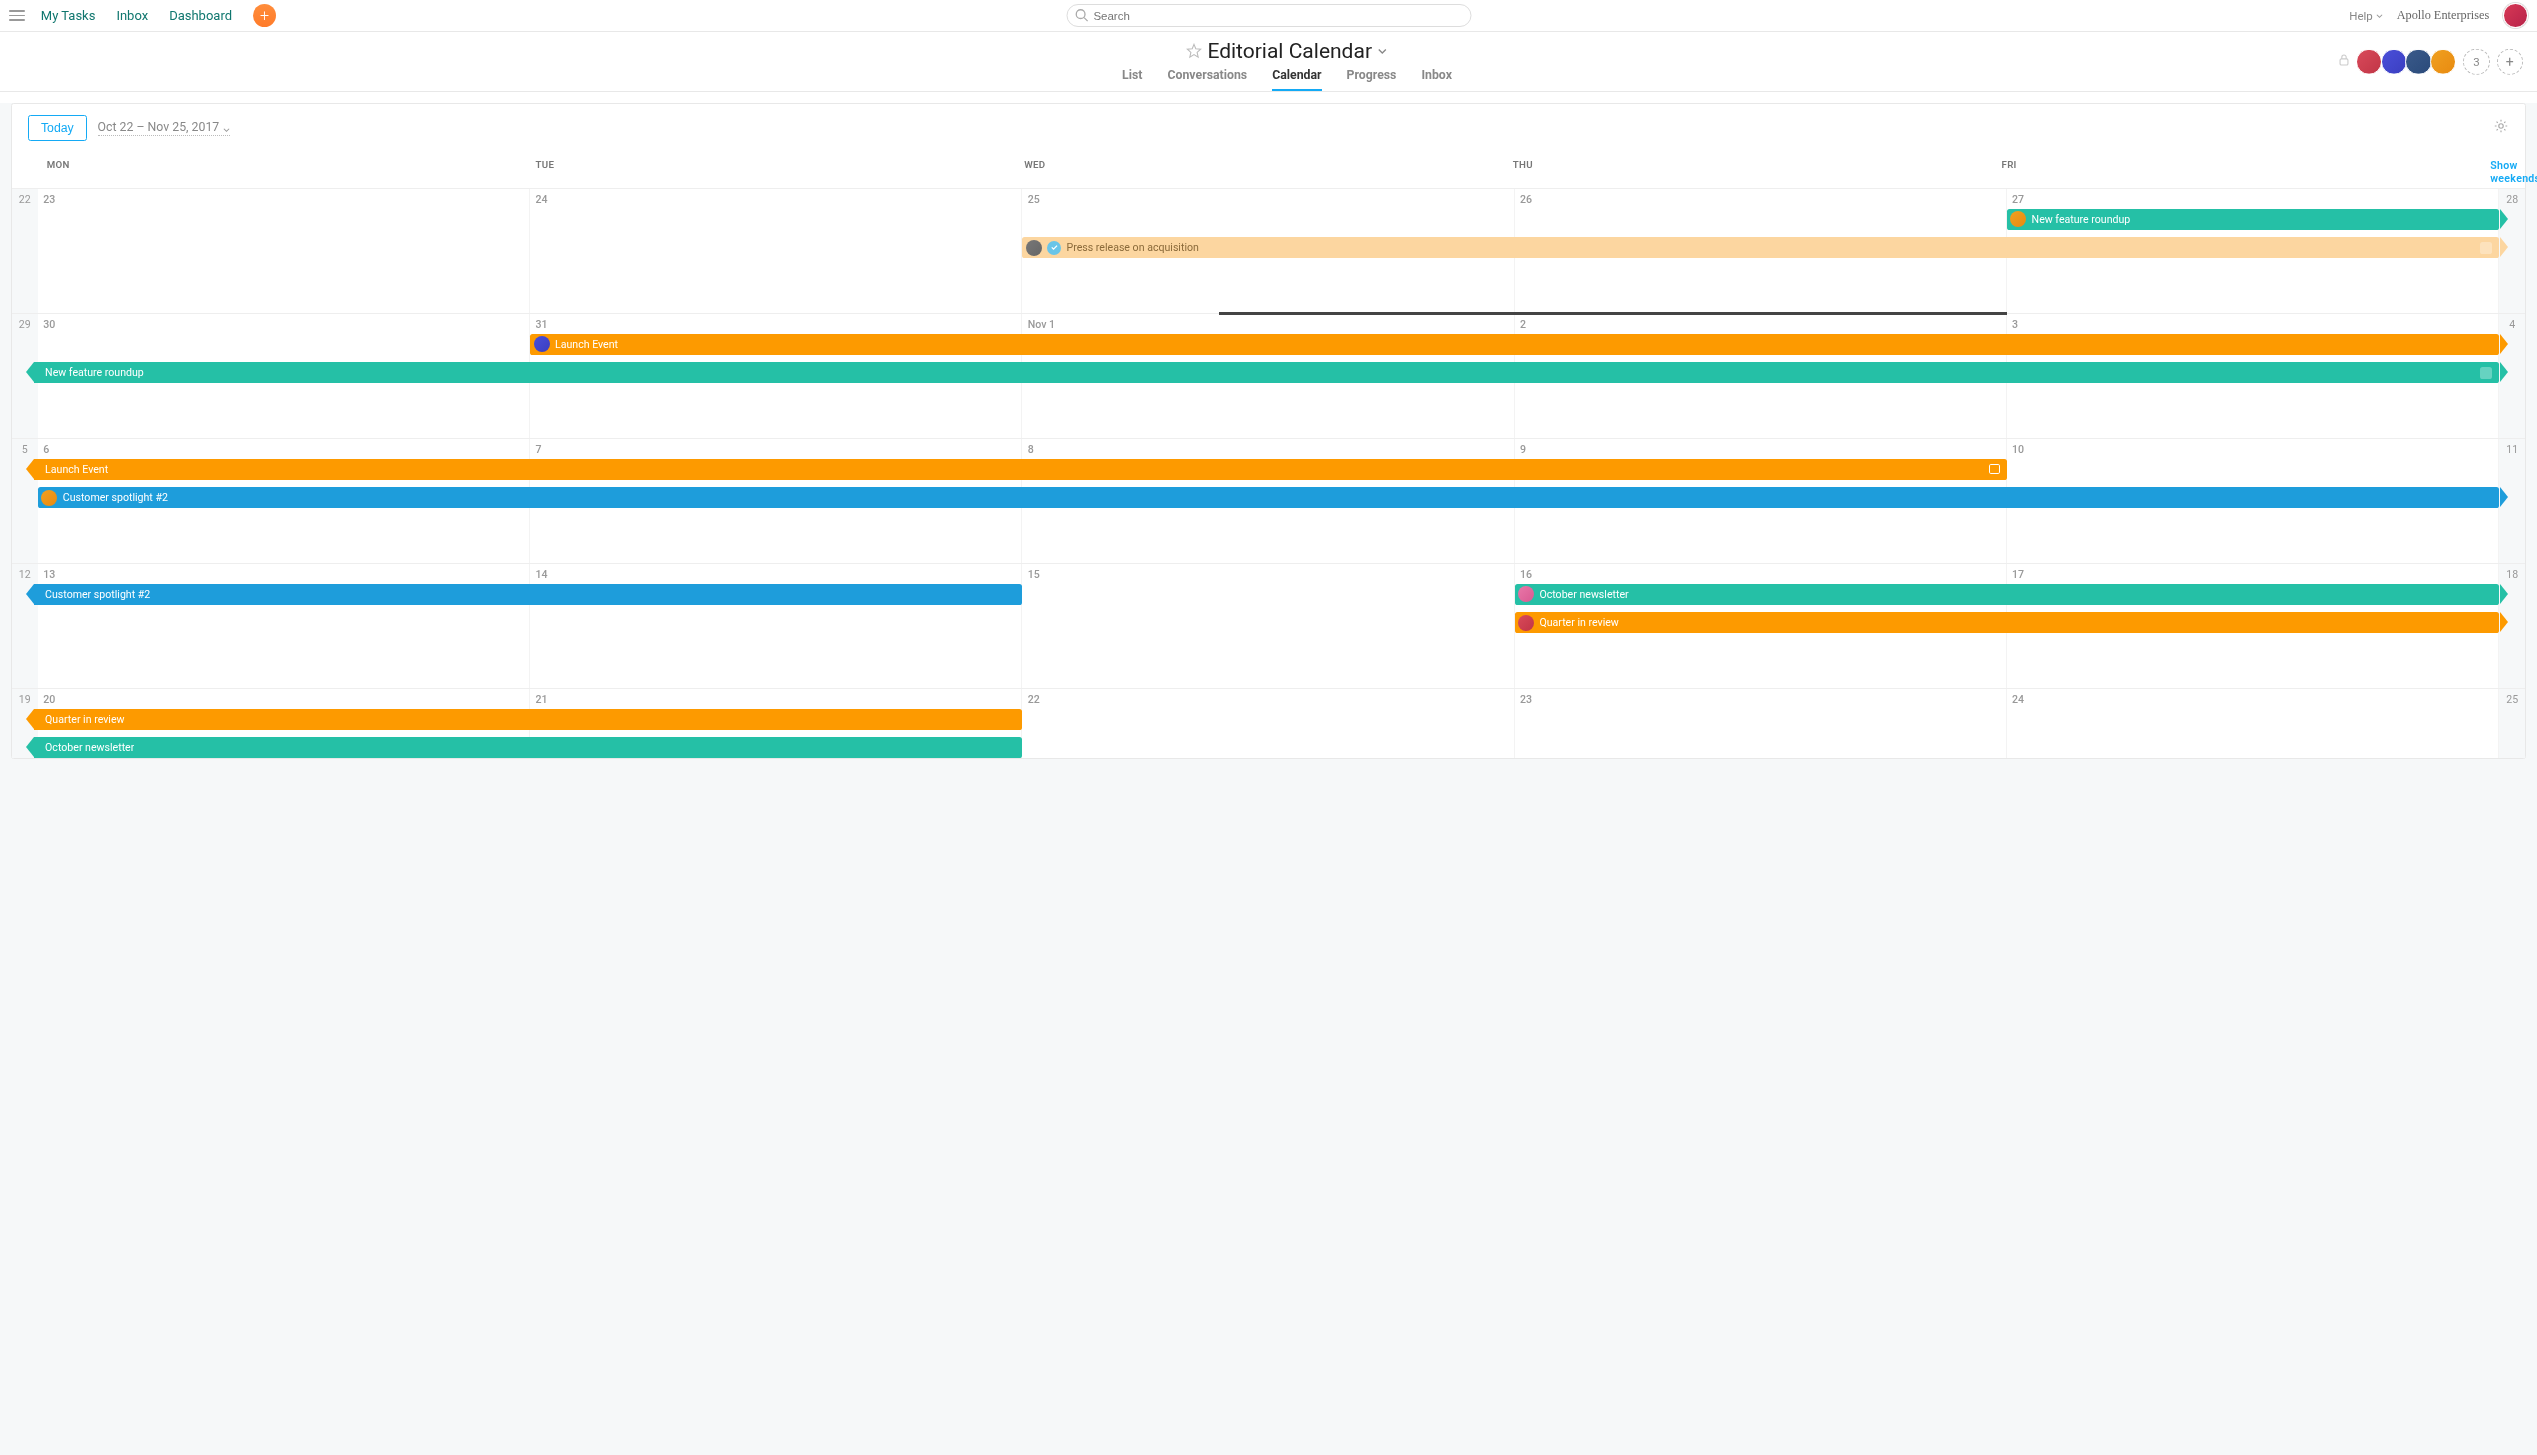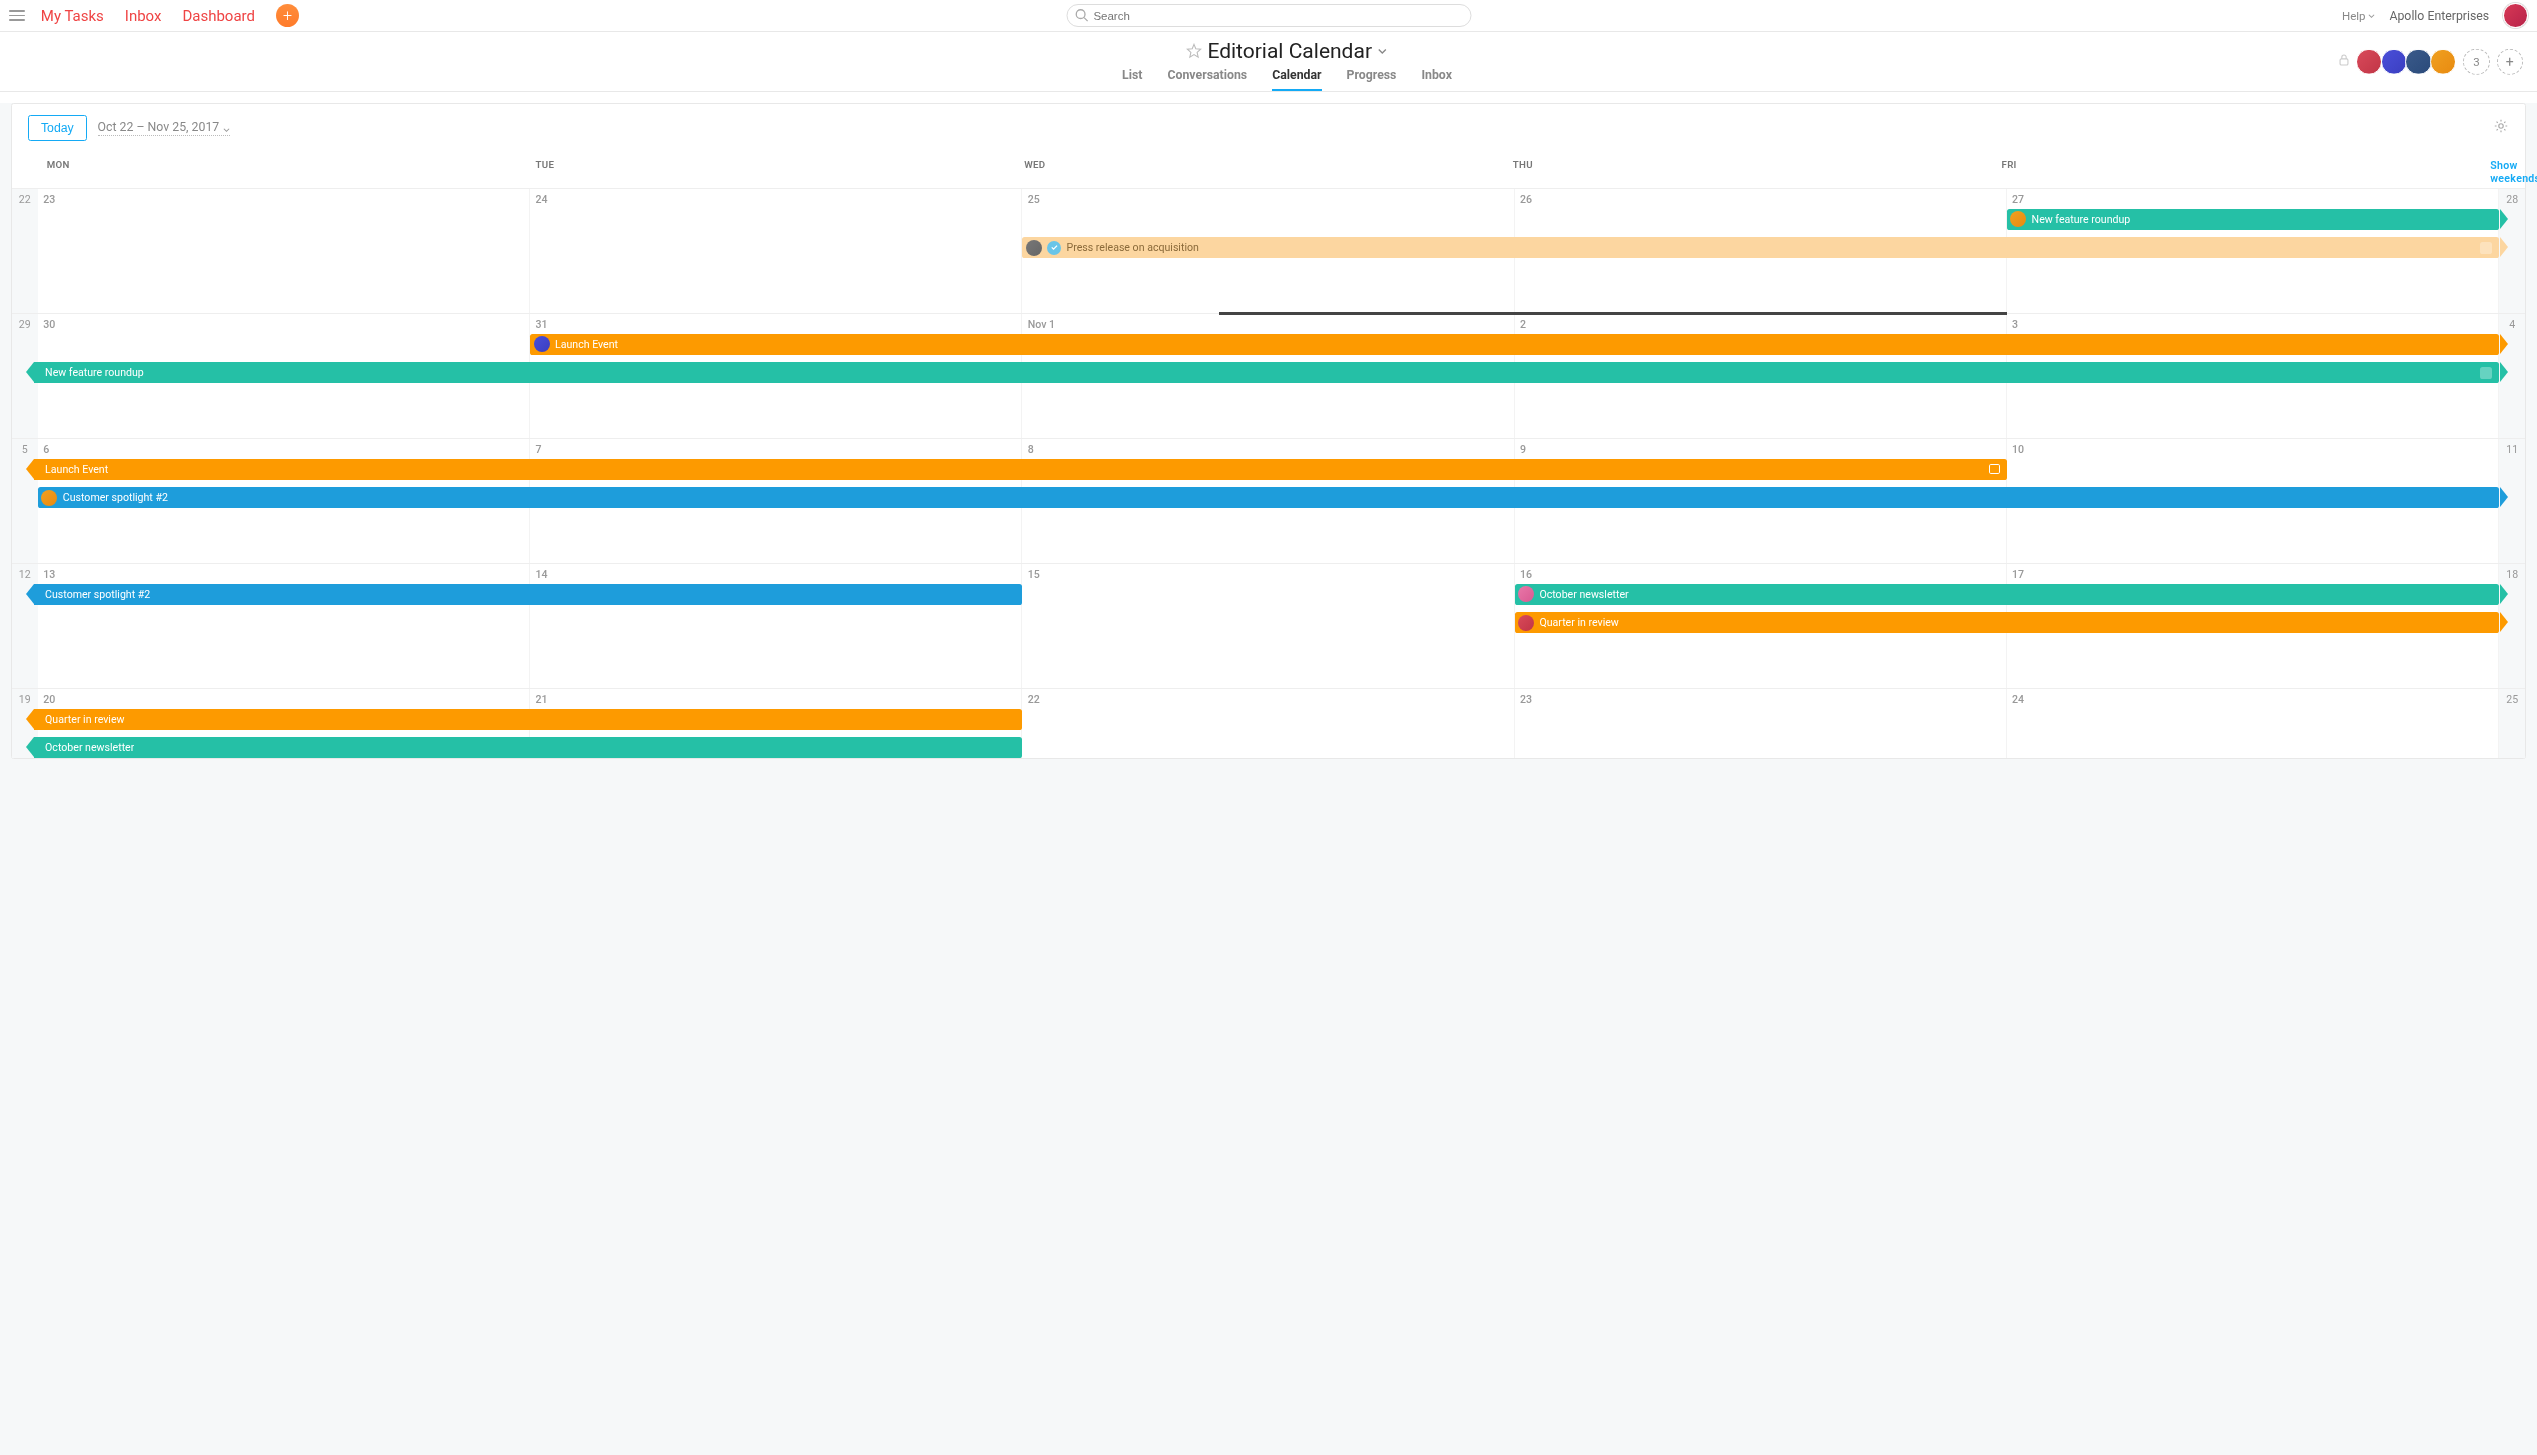--- a/index.html
+++ b/index.html
@@ -3,28 +3,28 @@
 <meta charset="utf-8">
 <style>
 * { box-sizing: border-box; margin: 0; padding: 0; }
 body { font-family: -apple-system, BlinkMacSystemFont, "Segoe UI", Roboto, Helvetica, Arial, sans-serif; background: #fff; color: #333; font-size: 11.5px; }
 
 
 .topbar { display: flex; align-items: center; height: 32px; border-bottom: 0.9px solid #e8e8e8; padding: 0 8.8px; position: relative; }
 .hamburger { width: 16px; height: 16px; display: flex; flex-direction: column; justify-content: space-around; margin-right: 16px; cursor: pointer; padding:1.8px 0;}
 .hamburger span { height: 1.8px; background:#999; border-radius:0.9px;}
 .topnav { display: flex; gap: 21px; }
-.topnav a { color: #ef4444; text-decoration: none; font-size: 15px; cursor:pointer;}
+.topnav a { color: #0f766e; text-decoration: none; font-size: 13px; cursor:pointer;}
 .plus-btn { width: 23px; height: 23px; border-radius: 50%; background: linear-gradient(#ff8d3b,#ff7b2a); display:flex; align-items:center; justify-content:center; color:#fff; font-size:16px; margin-left:21px; cursor:pointer; font-weight:300;}
 .search-wrap { position:absolute; left:50%; transform:translateX(-50%); }
 .search { width: 405px; height: 23px; border: 0.9px solid #ddd; border-radius: 12.3px; padding: 0 10.6px 0 26.4px; font-size: 11.5px; color:#777; background:#fff; }
 .search-wrap svg { position:absolute; left:8.8px; top:4.4px; }
 .top-right { margin-left:auto; display:flex; align-items:center; gap:14px; }
 .help { color:#888; font-size:11.5px; cursor:pointer;}
-.org { color:#666; font-size:12.3px;}
+.org { color:#666; font-size:12.3px;font-family:Liberation Serif, serif;}
 .top-avatar { width:25px; height:25px; border-radius:50%; background: linear-gradient(135deg,#d73855,#b7234a); border:1.8px solid #fff; box-shadow:0 0 0 0.9px #ddd;}
 
 
 .proj-header { border-bottom:0.9px solid #e8e8e8; position:relative; padding-top:5.3px;padding-left:37px;}
 .title-row { display:flex; align-items:center; justify-content:center; gap:5.3px; padding: 1.8px 0 1.8px;}
 .title-row h1 { font-size:21px; font-weight:400; color:#222;}
 .star-icon svg, .caret-icon svg { display:block;}
 .tabs { display:flex; justify-content:center; gap:25px; }
 .tab { color:#888; font-size:12.3px; padding:3.5px 0 7px; border-bottom:2.6px solid transparent; cursor:pointer;font-weight:bold;}
 .tab.active { color:#333; border-bottom-color:#14aaf5;}

